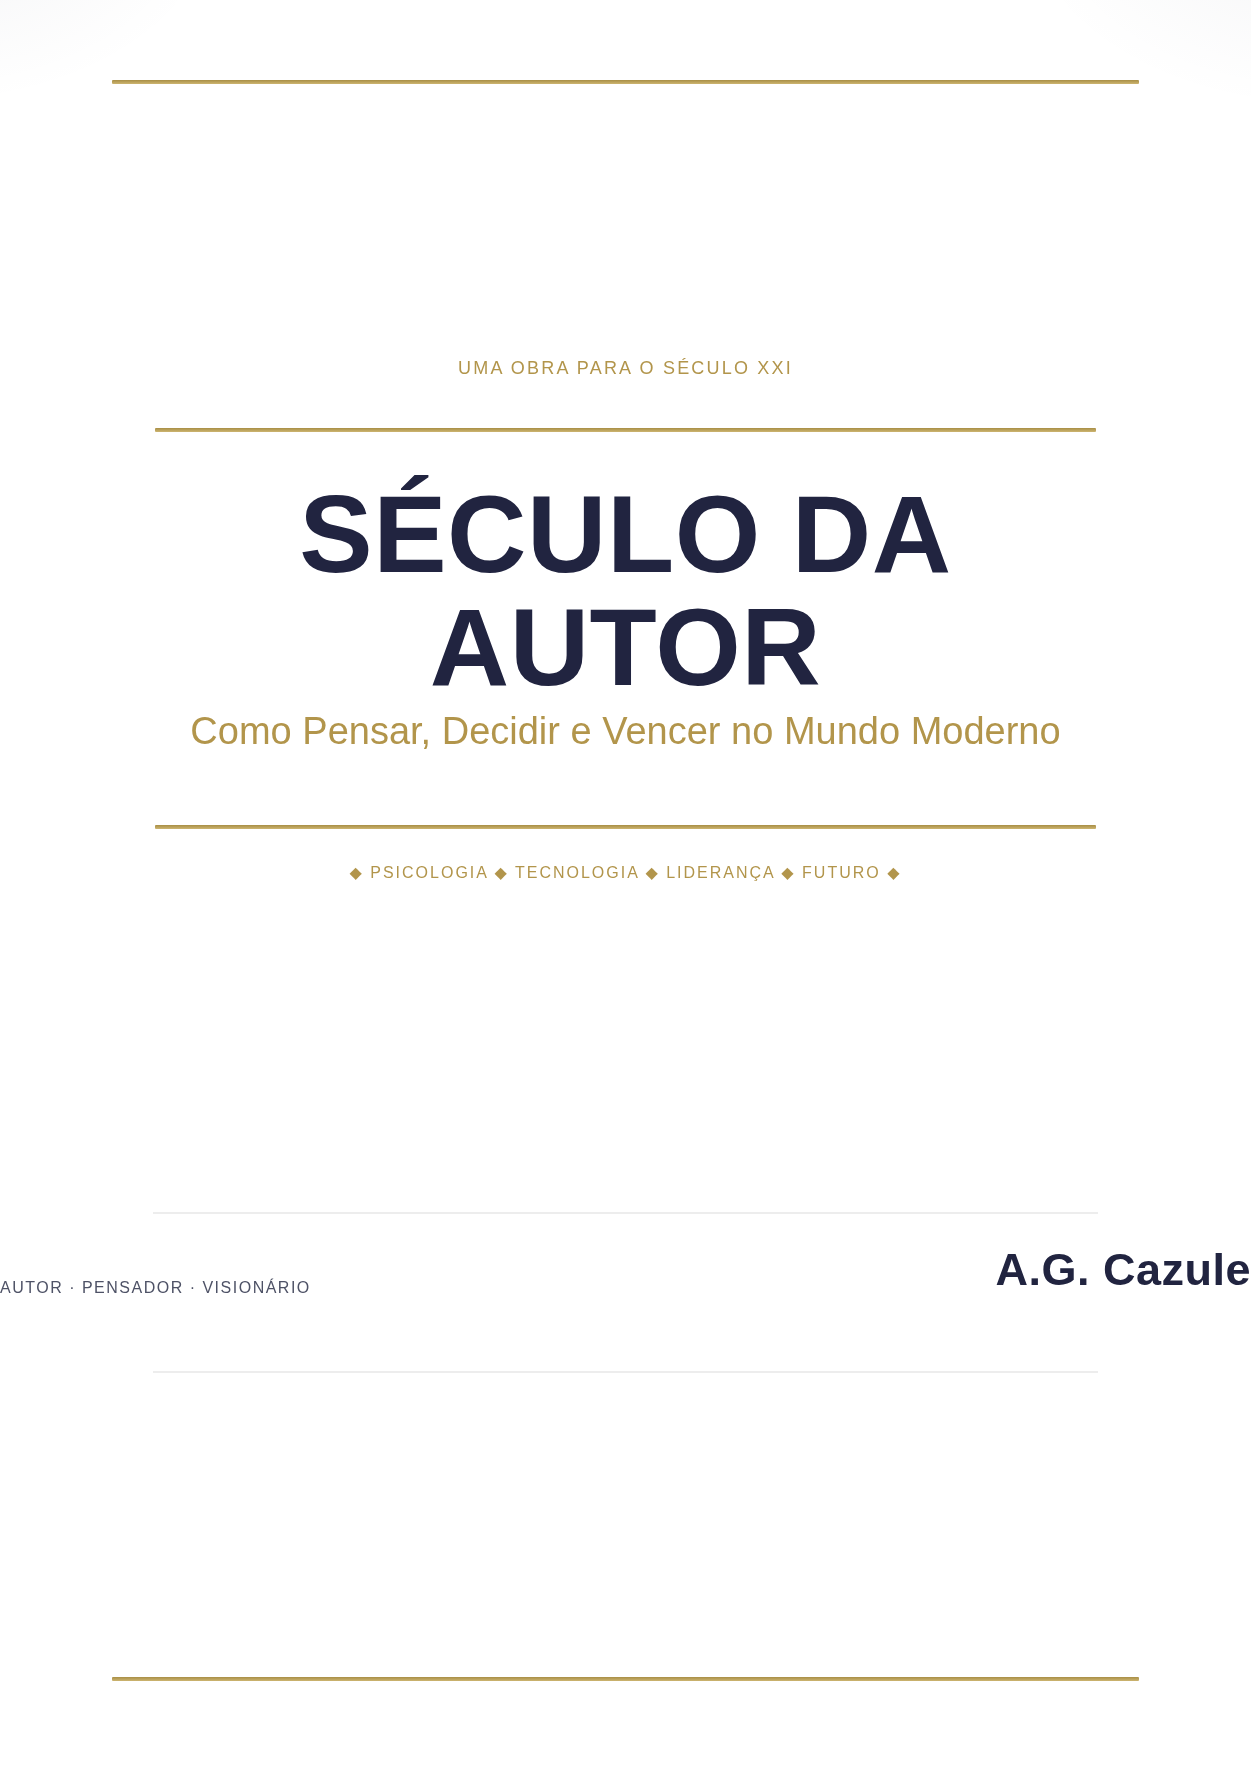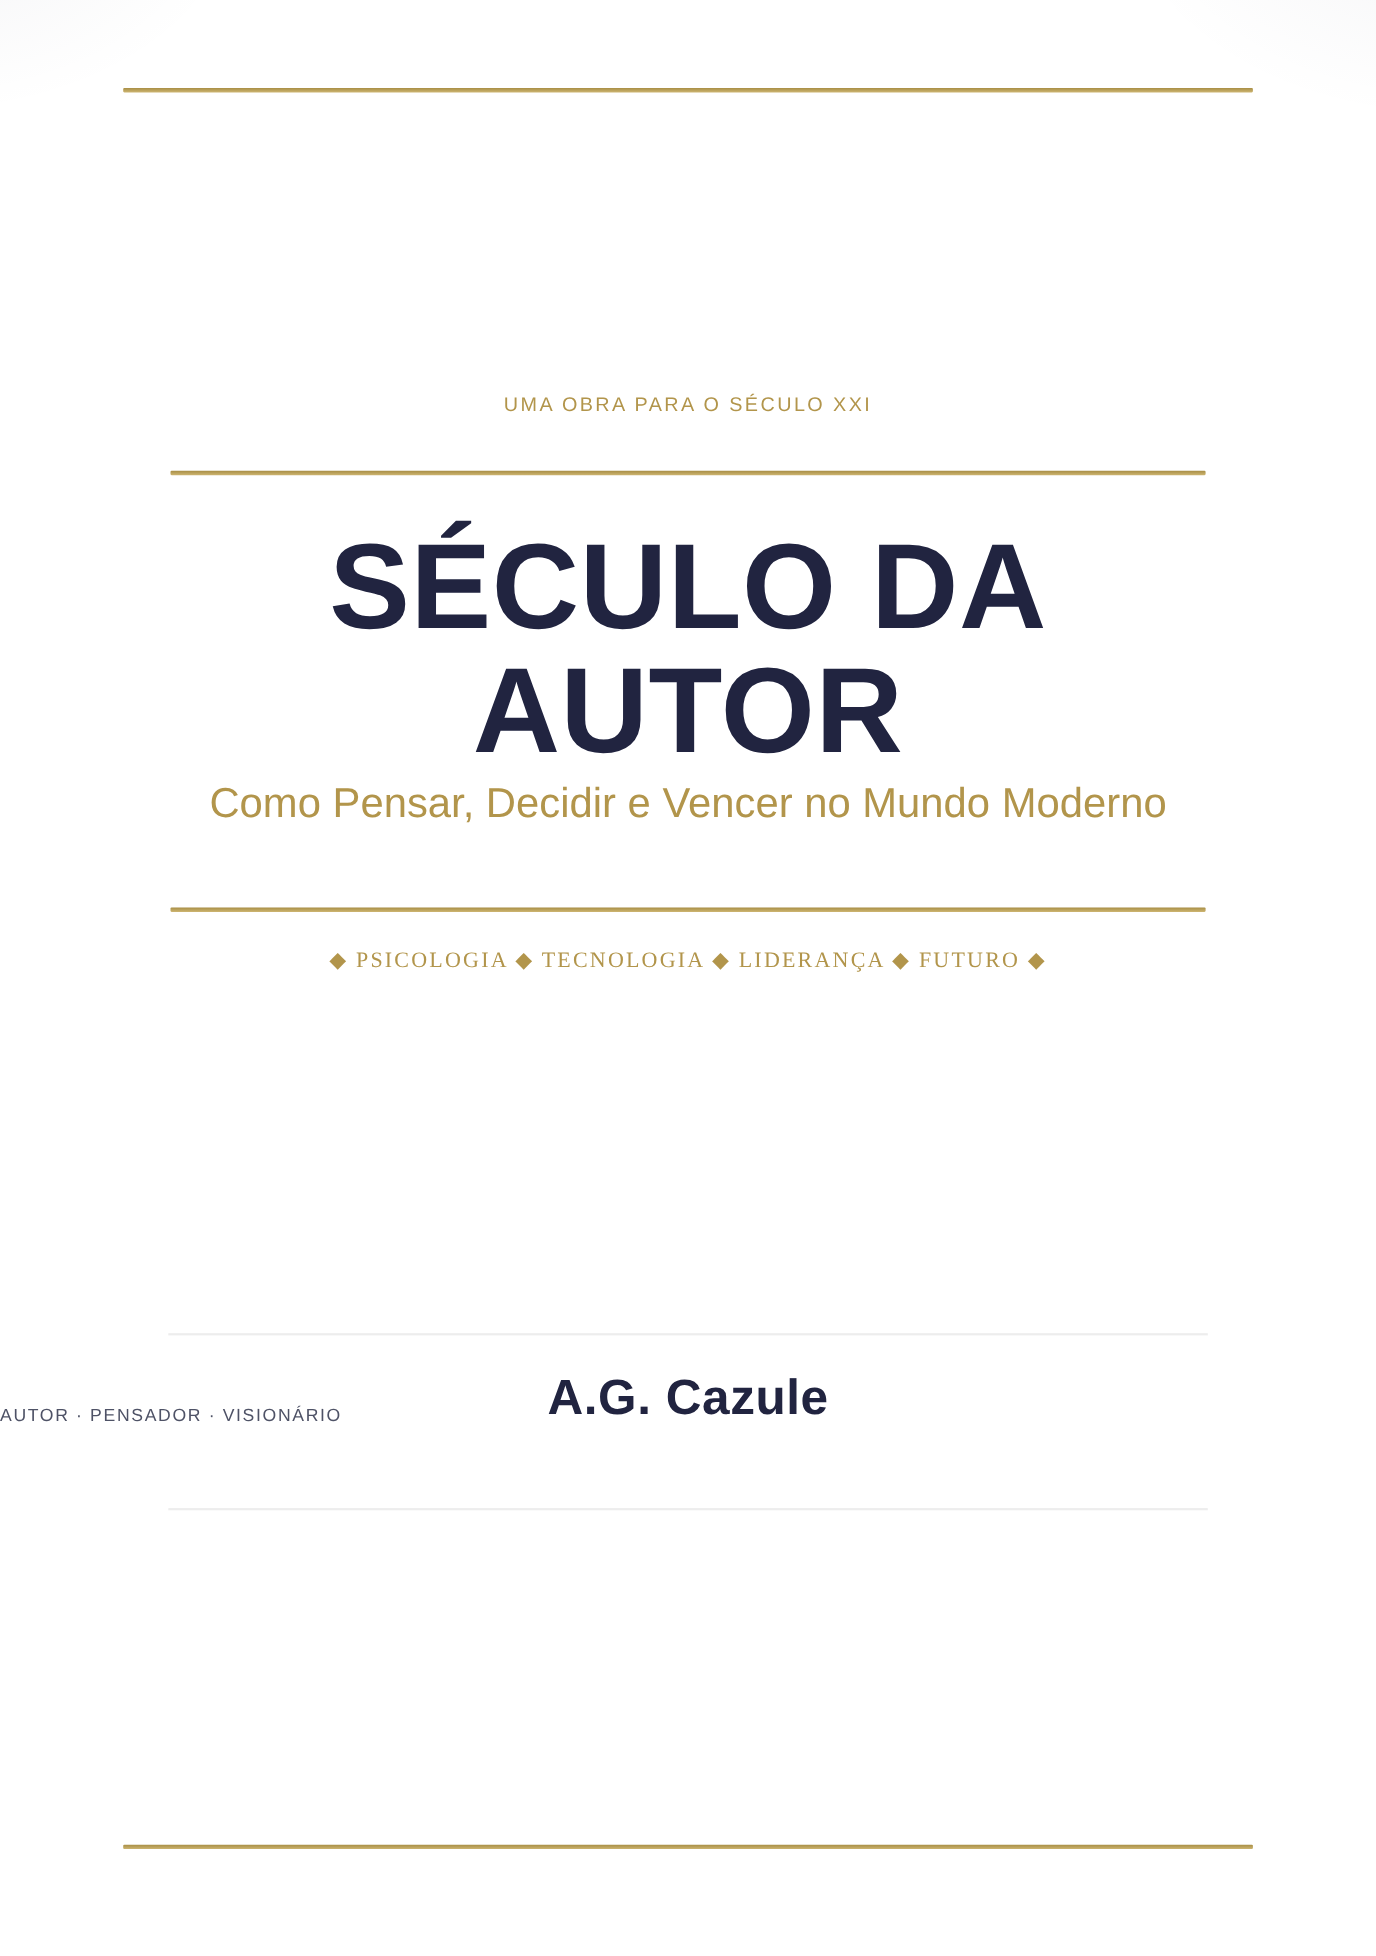--- a/index.html
+++ b/index.html
@@ -72,32 +72,31 @@
     font-size: 38px;
     line-height: 46px;
     color: var(--gold-text);
   }
   .tags {
     position: absolute;
     top: 862px;
     left: 0;
     width: 100%;
     text-align: center;
-    font-size: 20px;
+    font-size: 16px;
     line-height: 22px;
     letter-spacing: 2px;
     color: var(--gold-text);
-    font-family: Liberation Serif, serif;
   }
   .author-name {
     position: absolute;
     top: 1244px;
     left: 0;
     width: 100%;
-    text-align: center;
+    text-align: right;
     font-size: 45px;
     line-height: 52px;
     font-weight: bold;
     color: var(--navy);
     letter-spacing: 0.5px;
   }
   .author-role {
     position: absolute;
     top: 1277px;
     left: 0;

